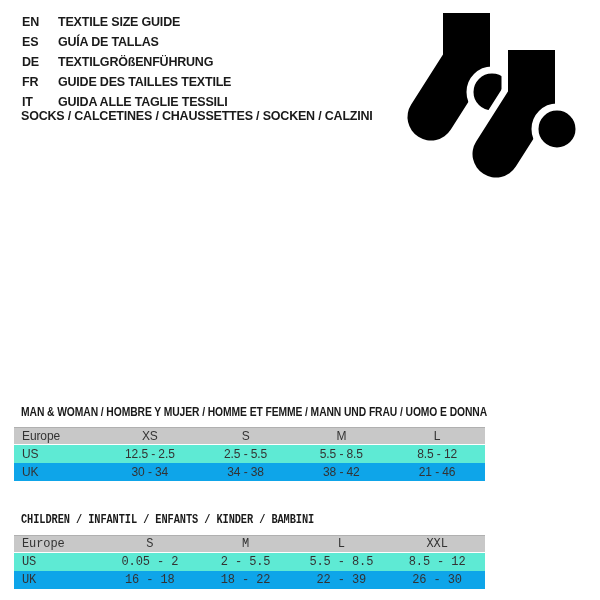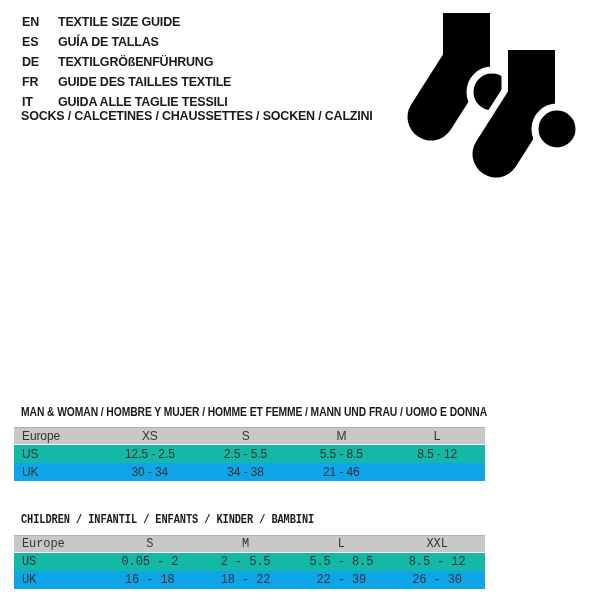--- a/index.html
+++ b/index.html
@@ -28,21 +28,21 @@
     transform:scaleX(0.86);transform-origin:0 50%;
   }
   .t-row{
     display:grid;grid-template-columns:88px 1fr 1fr 1fr 1fr;
     box-sizing:border-box;
   }
   .t-row.header{
     background:#c8c8c8;height:17px;line-height:16px;
     border-top:1px solid #b0b0b0;margin-bottom:1px;
   }
-  .t-row.data{height:18px;line-height:18px;background:#14b8a6;}
+  .t-row.data{height:18px;line-height:18px;background:#5eead4;}
   .t-row.data.alt{background:#0ea5e9;}
   .cell{font-size:12px;color:#333;text-align:center;letter-spacing:-0.1px;}
   .cell.lbl{text-align:left;padding-left:8px;}
 </style>
 </head>
 <body>
 
 <div class="lang-block">
   <div class="lang-row">
     <span class="lang-code">EN</span>
@@ -103,20 +103,21 @@
     <div class="cell lbl">US</div>
     <div class="cell">12.5 - 2.5</div>
     <div class="cell">2.5 - 5.5</div>
     <div class="cell">5.5 - 8.5</div>
     <div class="cell">8.5 - 12</div>
   </div>
   <div class="t-row data alt">
     <div class="cell lbl">UK</div>
     <div class="cell">30 - 34</div>
     <div class="cell">34 - 38</div>
+    <div class="cell">38 - 42</div>
     <div class="cell">21 - 46</div>
   </div>
 </div>
 
 <div class="size-table children">
   <div class="table-title">CHILDREN / INFANTIL / ENFANTS / KINDER / BAMBINI</div>
   <div class="t-row header">
     <div class="cell lbl">Europe</div>
     <div class="cell">S</div>
     <div class="cell">M</div>

